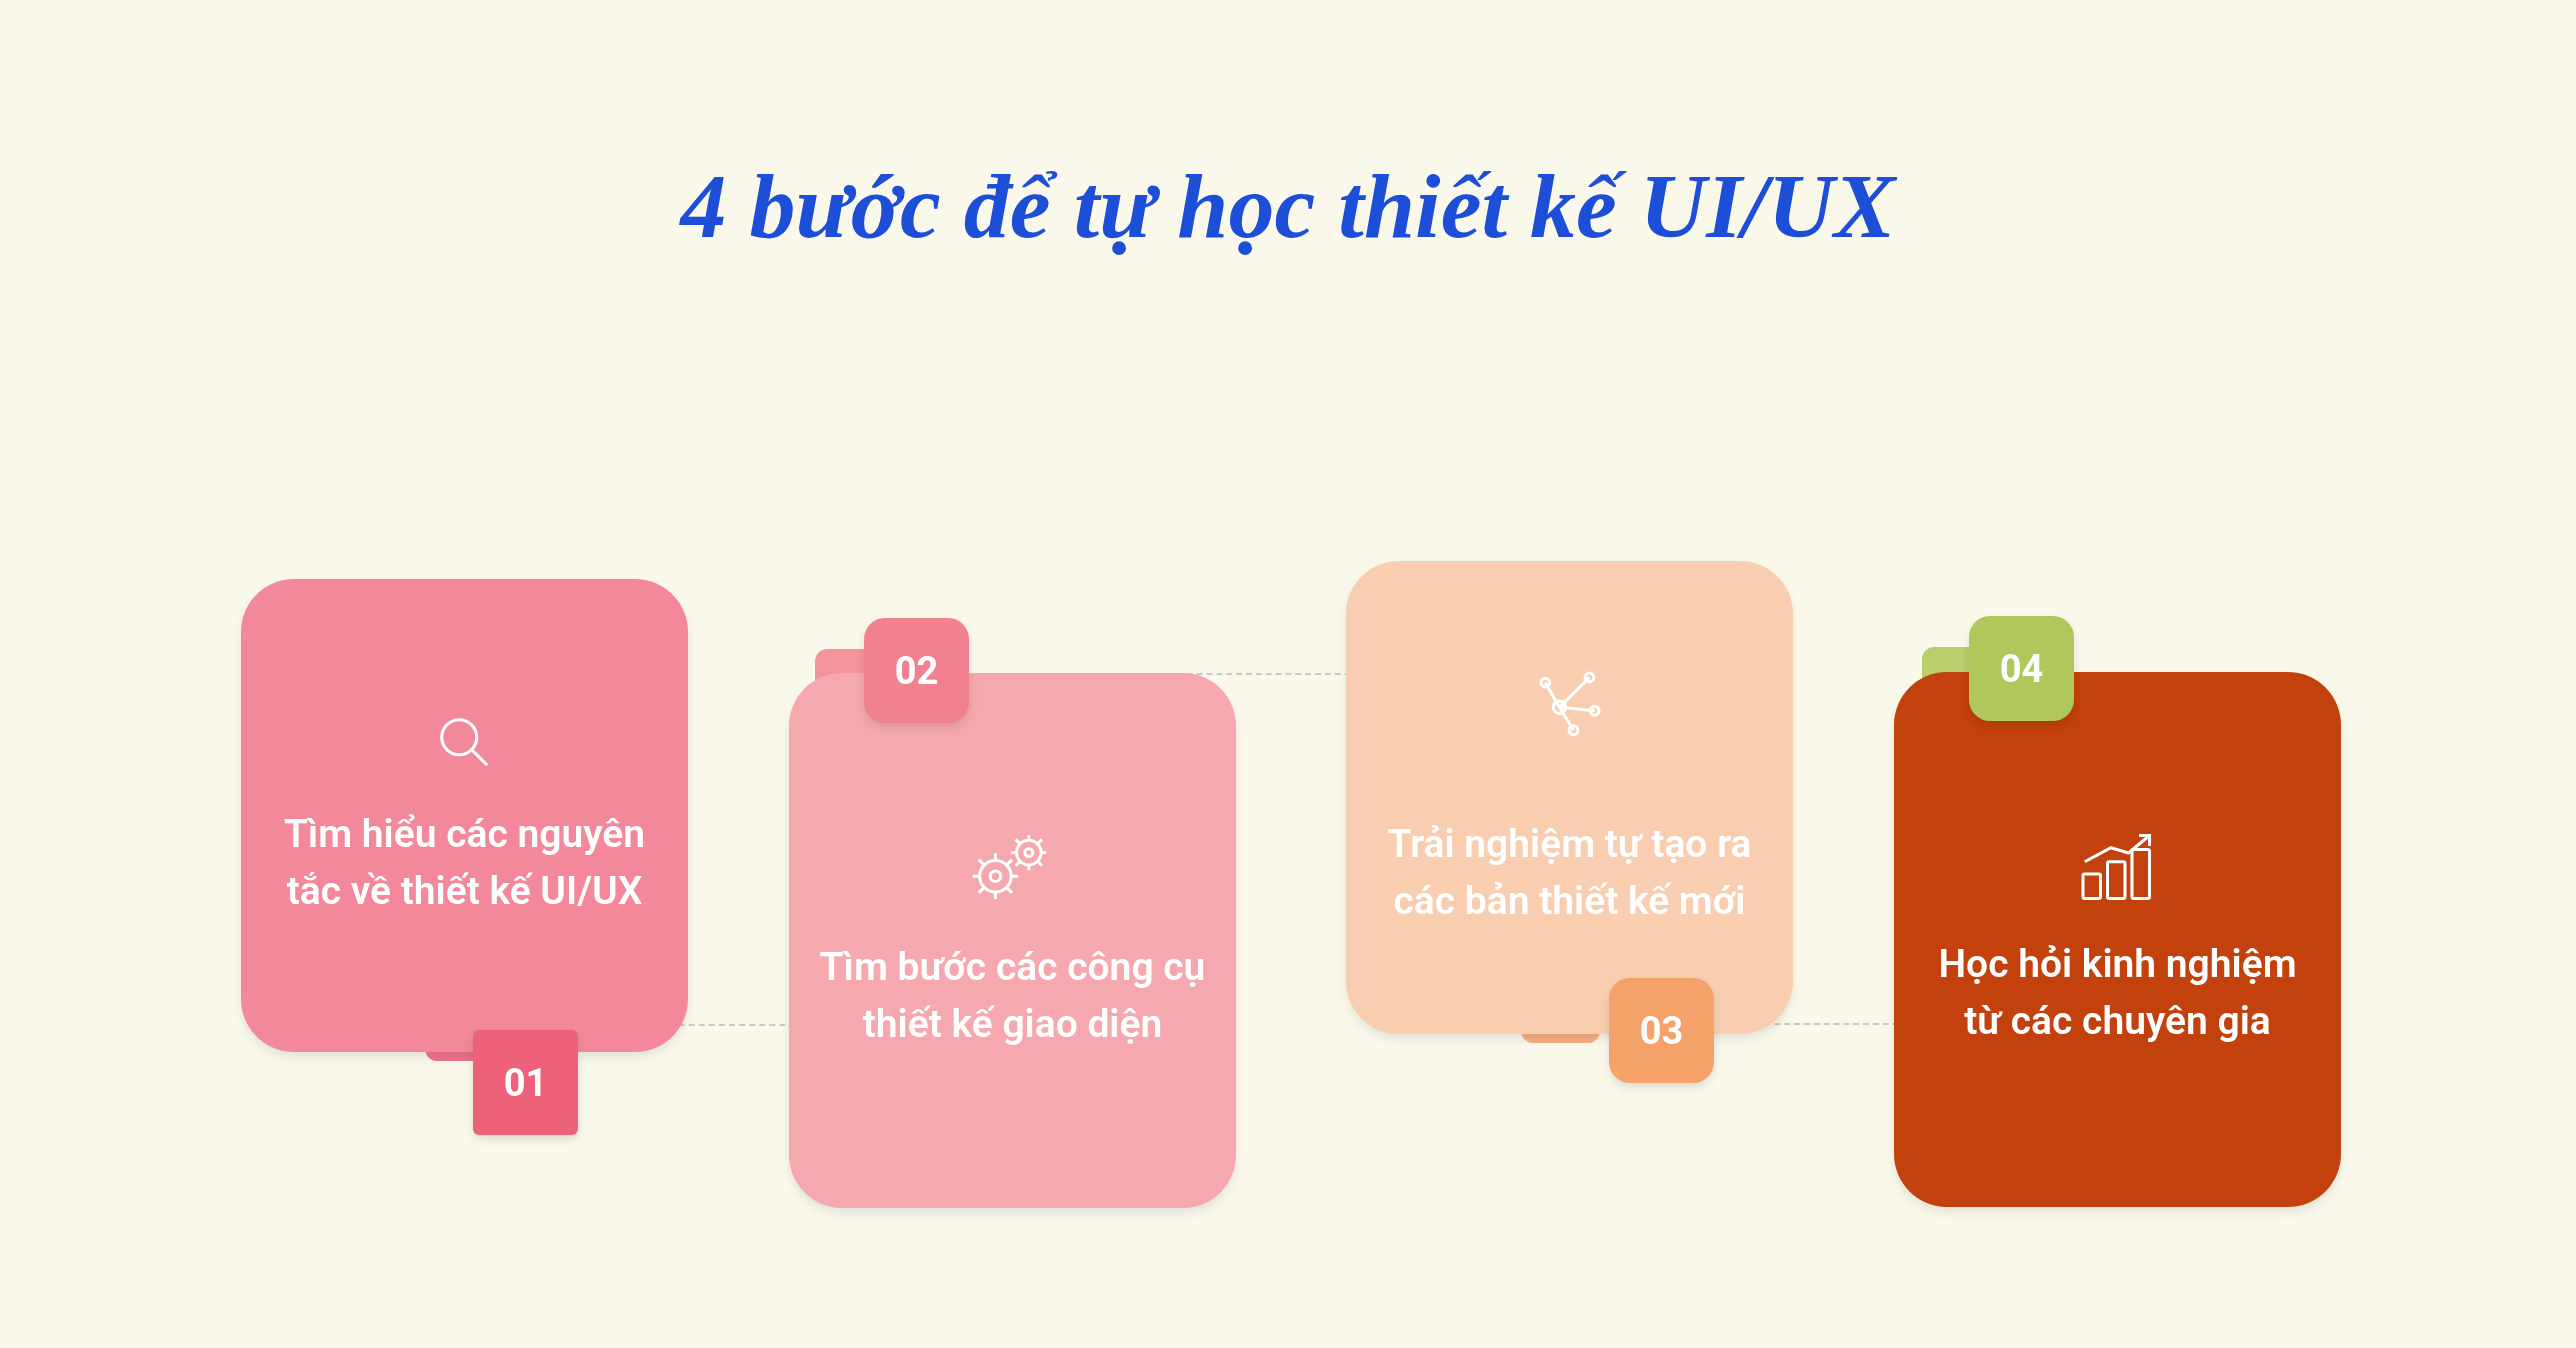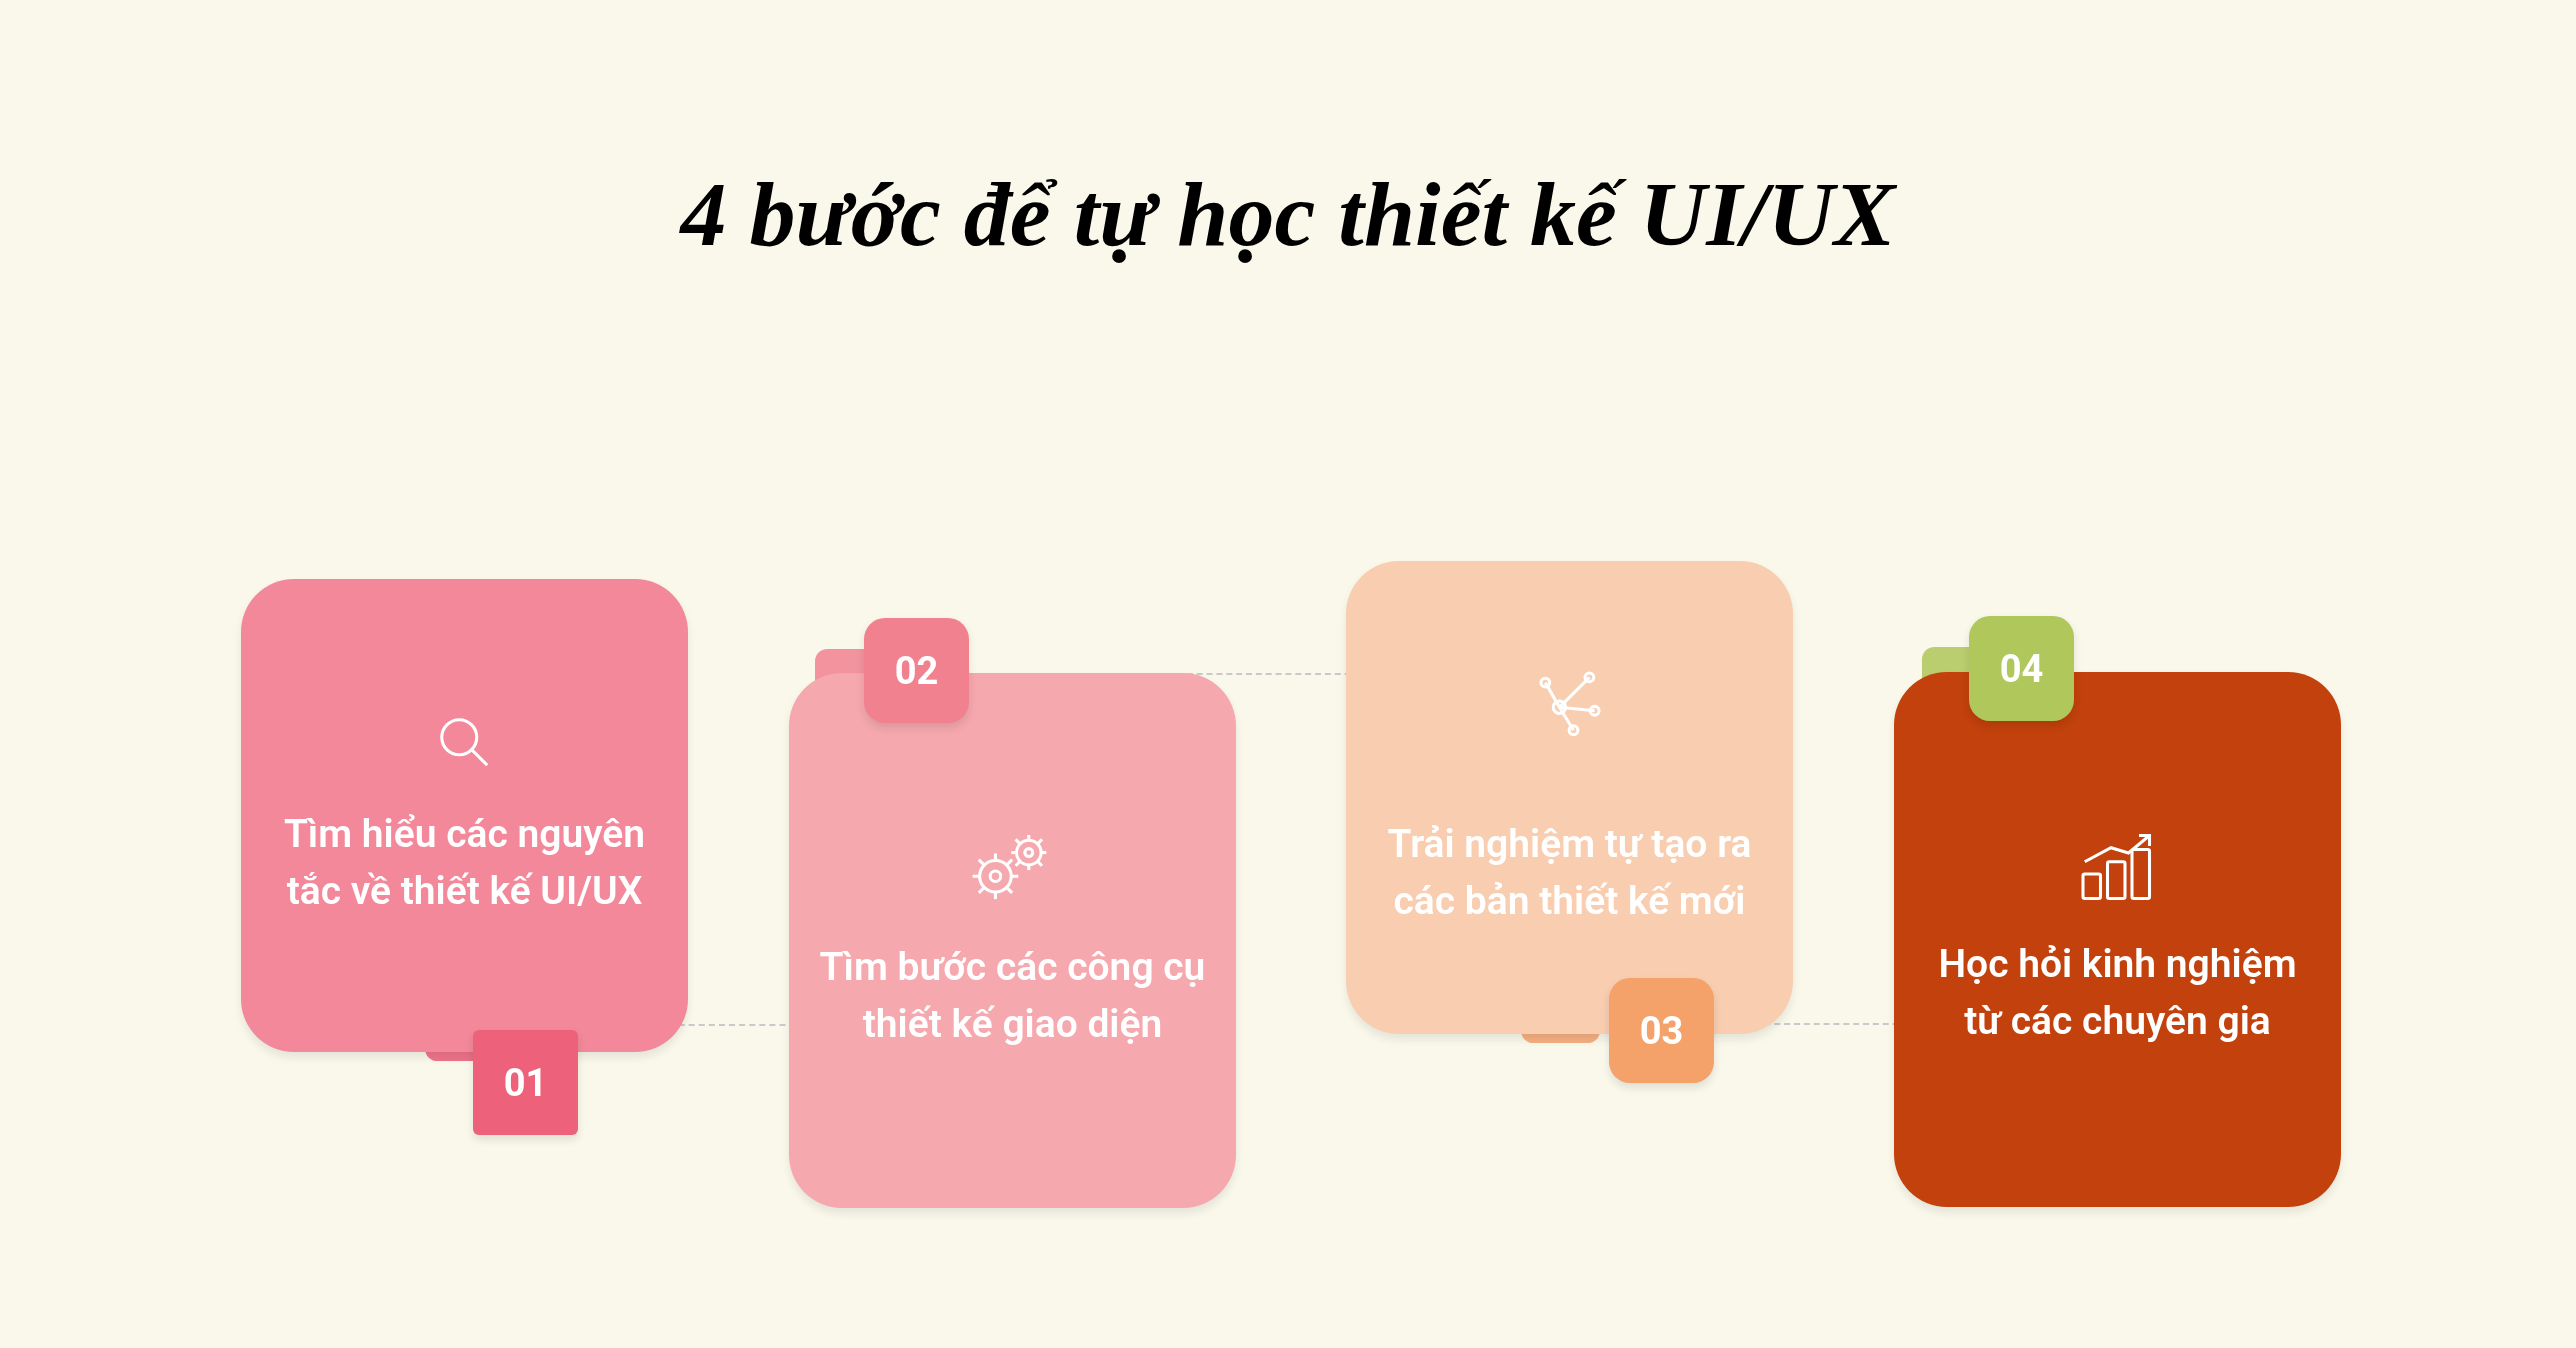--- a/index.html
+++ b/index.html
@@ -6,29 +6,29 @@
   body {
     background: #f9f8eb;
     width: 2576px;
     height: 1348px;
     font-family: -apple-system, BlinkMacSystemFont, "Segoe UI", Roboto, sans-serif;
     position: relative;
     overflow: hidden;
   }
   .title {
     position: absolute;
-    top: 161px;
+    top: 153px;
     left: 0;
     width: 100%;
     text-align: center;
     font-family: Georgia, "Times New Roman", serif;
     font-size: 92px;
     font-weight: 700;
     font-style: italic;
-    color: #000000;
+    color: #1d4ed8;
   }
   .connector {
     position: absolute;
     border: 2.6px dashed #c9c9c9;
     border-radius: 0;
   }
   .connector.c1 {
     top: 684px;
     left: 487px;
     width: 359px;

